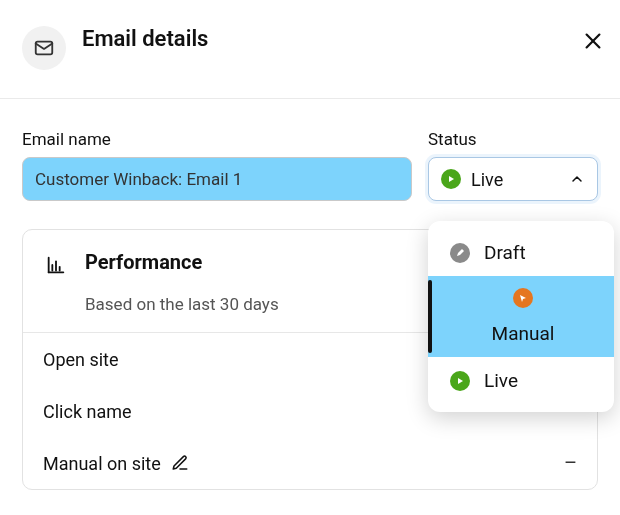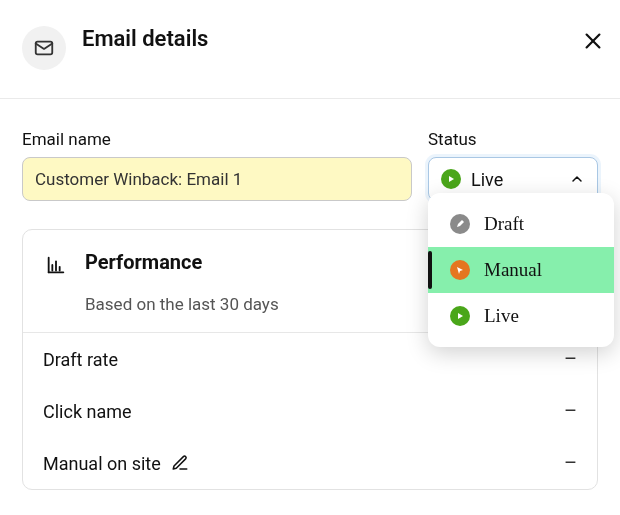--- a/index.html
+++ b/index.html
@@ -75,21 +75,21 @@
       color: #111;
       margin-bottom: 8px;
     }
     .text-input {
       height: 44px;
       border: 1px solid #c9c9c9;
       border-radius: 8px;
       padding: 0 12px;
       font-size: 17px;
       color: #333;
-      background: #fef9c3;
+      background: #7dd3fc;
       font-family: inherit;
     }
     .select-box {
       height: 44px;
       border: 1px solid #c9c9c9;
       border-radius: 8px;
       padding: 0 12px;
       display: flex;
       align-items: center;
       background: #fff;
@@ -102,42 +102,42 @@
       flex: 1;
       font-size: 18px;
       color: #111;
     }
     .chevron {
       display: flex;
       align-items: center;
     }
     .dropdown {
       position: absolute;
-      top: 64px;
+      top: 92px;
       left: 0;
       width: 186px;
       background: #fff;
       border-radius: 12px;
       box-shadow: 0 6px 22px rgba(0,0,0,0.18);
       padding: 8px 0;
       z-index: 10;
-      font-family: Liberation Serif, serif;
     }
     .option {
       display: flex;
       align-items: center;
       gap: 14px;
       padding: 12px 18px 12px 22px;
       cursor: pointer;
       font-size: 19px;
       color: #111;
       position: relative;
     }
     .option.highlight {
-      background: #86efac;
+      background: #7dd3fc;
+      flex-direction: column;
     }
     .option.highlight::before {
       content: "";
       position: absolute;
       left: 0;
       top: 4px;
       bottom: 4px;
       width: 4px;
       background: #111;
       border-radius: 2px;
@@ -284,21 +284,21 @@
     </div>
     <div>
       <div class="perf-title">Performance</div>
       <div class="perf-sub">Based on the last 30 days</div>
     </div>
   </div>
   <div class="perf-divider"></div>
 
   <div class="metric-row">
     <div class="metric-label">
-      <span>Draft rate</span>
+      <span>Open site</span>
     </div>
     <div class="metric-value">–</div>
   </div>
 
   <div class="metric-row">
     <div class="metric-label">
       <span>Click name</span>
     </div>
     <div class="metric-value">–</div>
   </div>

